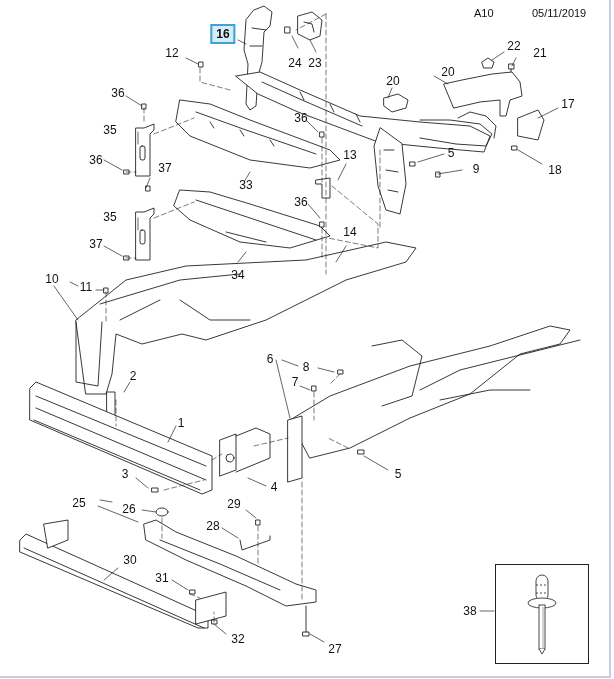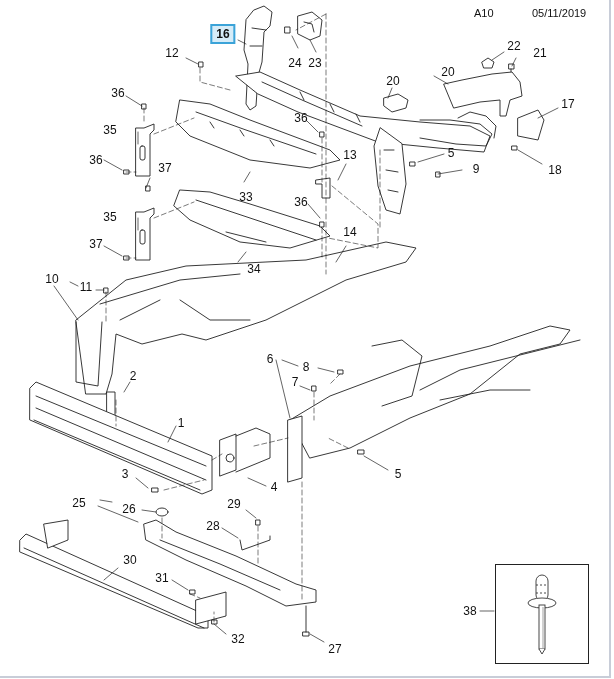--- a/index.html
+++ b/index.html
@@ -244,26 +244,26 @@
 <span class="co" style="left:568px; top:104px;">17</span>
 <span class="co" style="left:118px; top:93px;">36</span>
 <span class="co" style="left:110px; top:130px;">35</span>
 <span class="co" style="left:96px; top:160px;">36</span>
 <span class="co" style="left:301px; top:118px;">36</span>
 <span class="co" style="left:350px; top:155px;">13</span>
 <span class="co" style="left:451px; top:153px;">5</span>
 <span class="co" style="left:476px; top:169px;">9</span>
 <span class="co" style="left:555px; top:170px;text-align:center;">18</span>
 <span class="co" style="left:165px; top:168px;">37</span>
-<span class="co" style="left:246px; top:185px;margin-top:12px;">33</span>
+<span class="co" style="left:246px; top:185px;">33</span>
 <span class="co" style="left:110px; top:217px;">35</span>
 <span class="co" style="left:301px; top:202px;">36</span>
 <span class="co" style="left:350px; top:232px;">14</span>
 <span class="co" style="left:96px; top:244px;">37</span>
-<span class="co" style="left:238px; top:269px;margin-left:16px;">34</span>
+<span class="co" style="left:238px; top:275px;">34</span>
 <span class="co" style="left:52px; top:279px;">10</span>
 <span class="co" style="left:86px; top:287px;">11</span>
 <span class="co" style="left:270px; top:359px;">6</span>
 <span class="co" style="left:306px; top:367px;">8</span>
 <span class="co" style="left:295px; top:382px;">7</span>
 <span class="co" style="left:133px; top:376px;">2</span>
 <span class="co" style="left:181px; top:423px;">1</span>
 <span class="co" style="left:398px; top:474px;">5</span>
 <span class="co" style="left:125px; top:474px;">3</span>
 <span class="co" style="left:274px; top:487px;">4</span>

